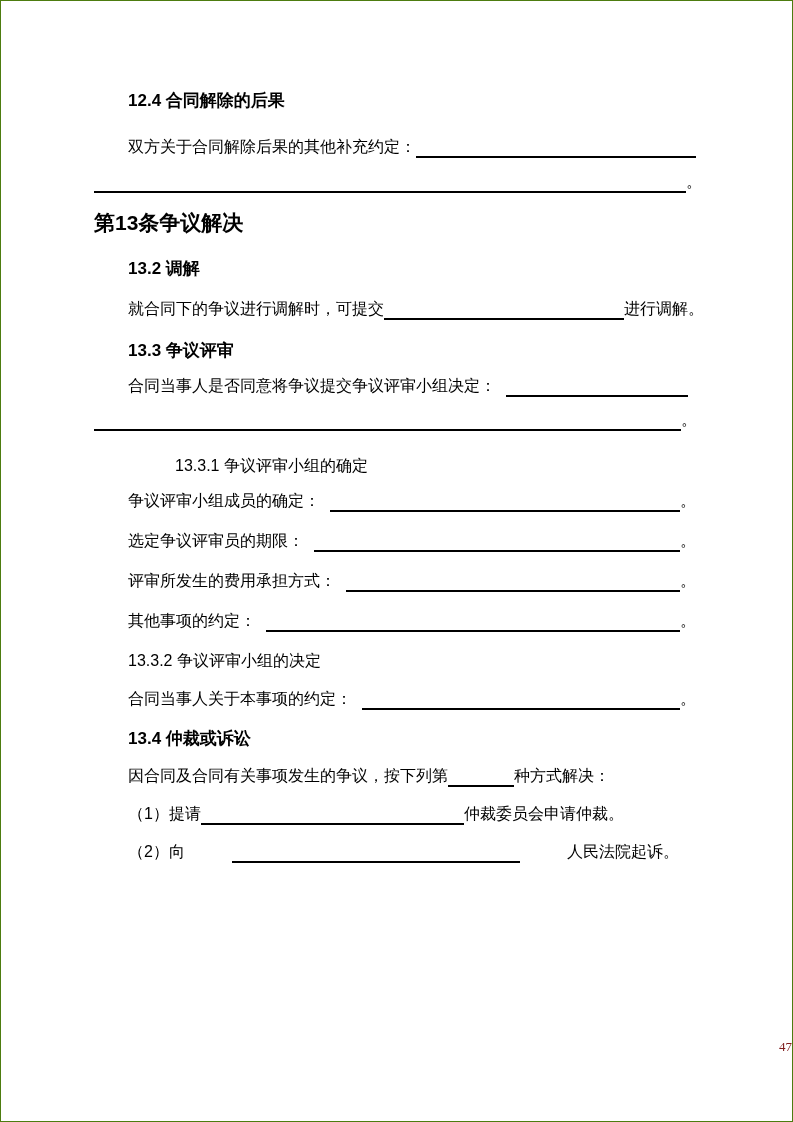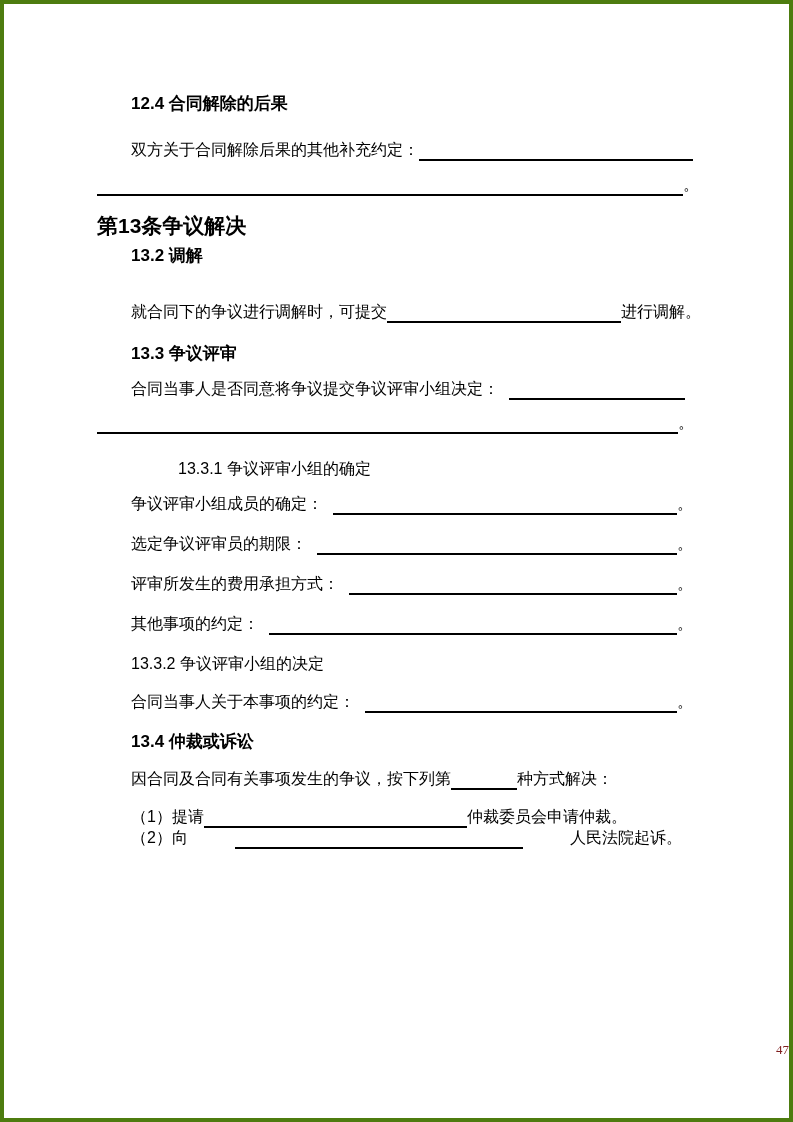--- a/index.html
+++ b/index.html
@@ -2,21 +2,21 @@
 <html><head>
 <meta charset="utf-8">
 <style>
   * { margin:0; padding:0; box-sizing:border-box; }
   html,body { background:#ffffff; }
   .page {
     position:relative;
     width:793px; height:1122px;
     margin:0 auto;
     background:#ffffff;
-    border:4px solid #4d7c0f;
+    border:1px solid #4d7c0f;
     font-family:"Liberation Sans","DejaVu Sans",sans-serif;
     color:#000000;
     overflow:hidden;
   }
   .row {
     position:absolute;
     display:flex;
     align-items:flex-end;
     height:23px;
     font-size:16px;
@@ -56,21 +56,21 @@
     <span class="blank grow"></span>
   </div>
 
   <div class="row" style="left:93px; top:169px; right:90px;">
     <span class="blank grow"></span>
     <span class="suffix">。</span>
   </div>
 
   <div class="row h-big" style="left:93px; top:206px;">第13条争议解决</div>
 
-  <div class="row h-sub" style="left:127px; top:240px;">13.2 调解</div>
+  <div class="row h-sub" style="left:127px; top:256px;">13.2 调解</div>
 
   <div class="row" style="left:127px; top:296px; right:88px;">
     <span class="prefix">就合同下的争议进行调解时，可提交</span>
     <span class="blank grow"></span>
     <span class="suffix">进行调解。</span>
   </div>
 
   <div class="row h-sub" style="left:127px; top:338px;">13.3 争议评审</div>
 
   <div class="row" style="left:127px; top:373px; right:104px;">
@@ -130,21 +130,21 @@
     <span class="blank" style="width:66px;"></span>
     <span class="suffix">种方式解决：</span>
   </div>
 
   <div class="row" style="left:127px; top:801px;">
     <span class="prefix">（1）提请</span>
     <span class="blank" style="width:263px;"></span>
     <span class="suffix">仲裁委员会申请仲裁。</span>
   </div>
 
-  <div class="row" style="left:127px; top:822px;gap:47px;">
+  <div class="row" style="left:127px; top:839px;gap:47px;">
     <span class="prefix">（2）向</span>
     <span class="blank" style="width:288px;"></span>
     <span class="suffix">人民法院起诉。</span>
   </div>
 
   <div class="pagenum">47</div>
 
 </div>
 
 </body></html>

